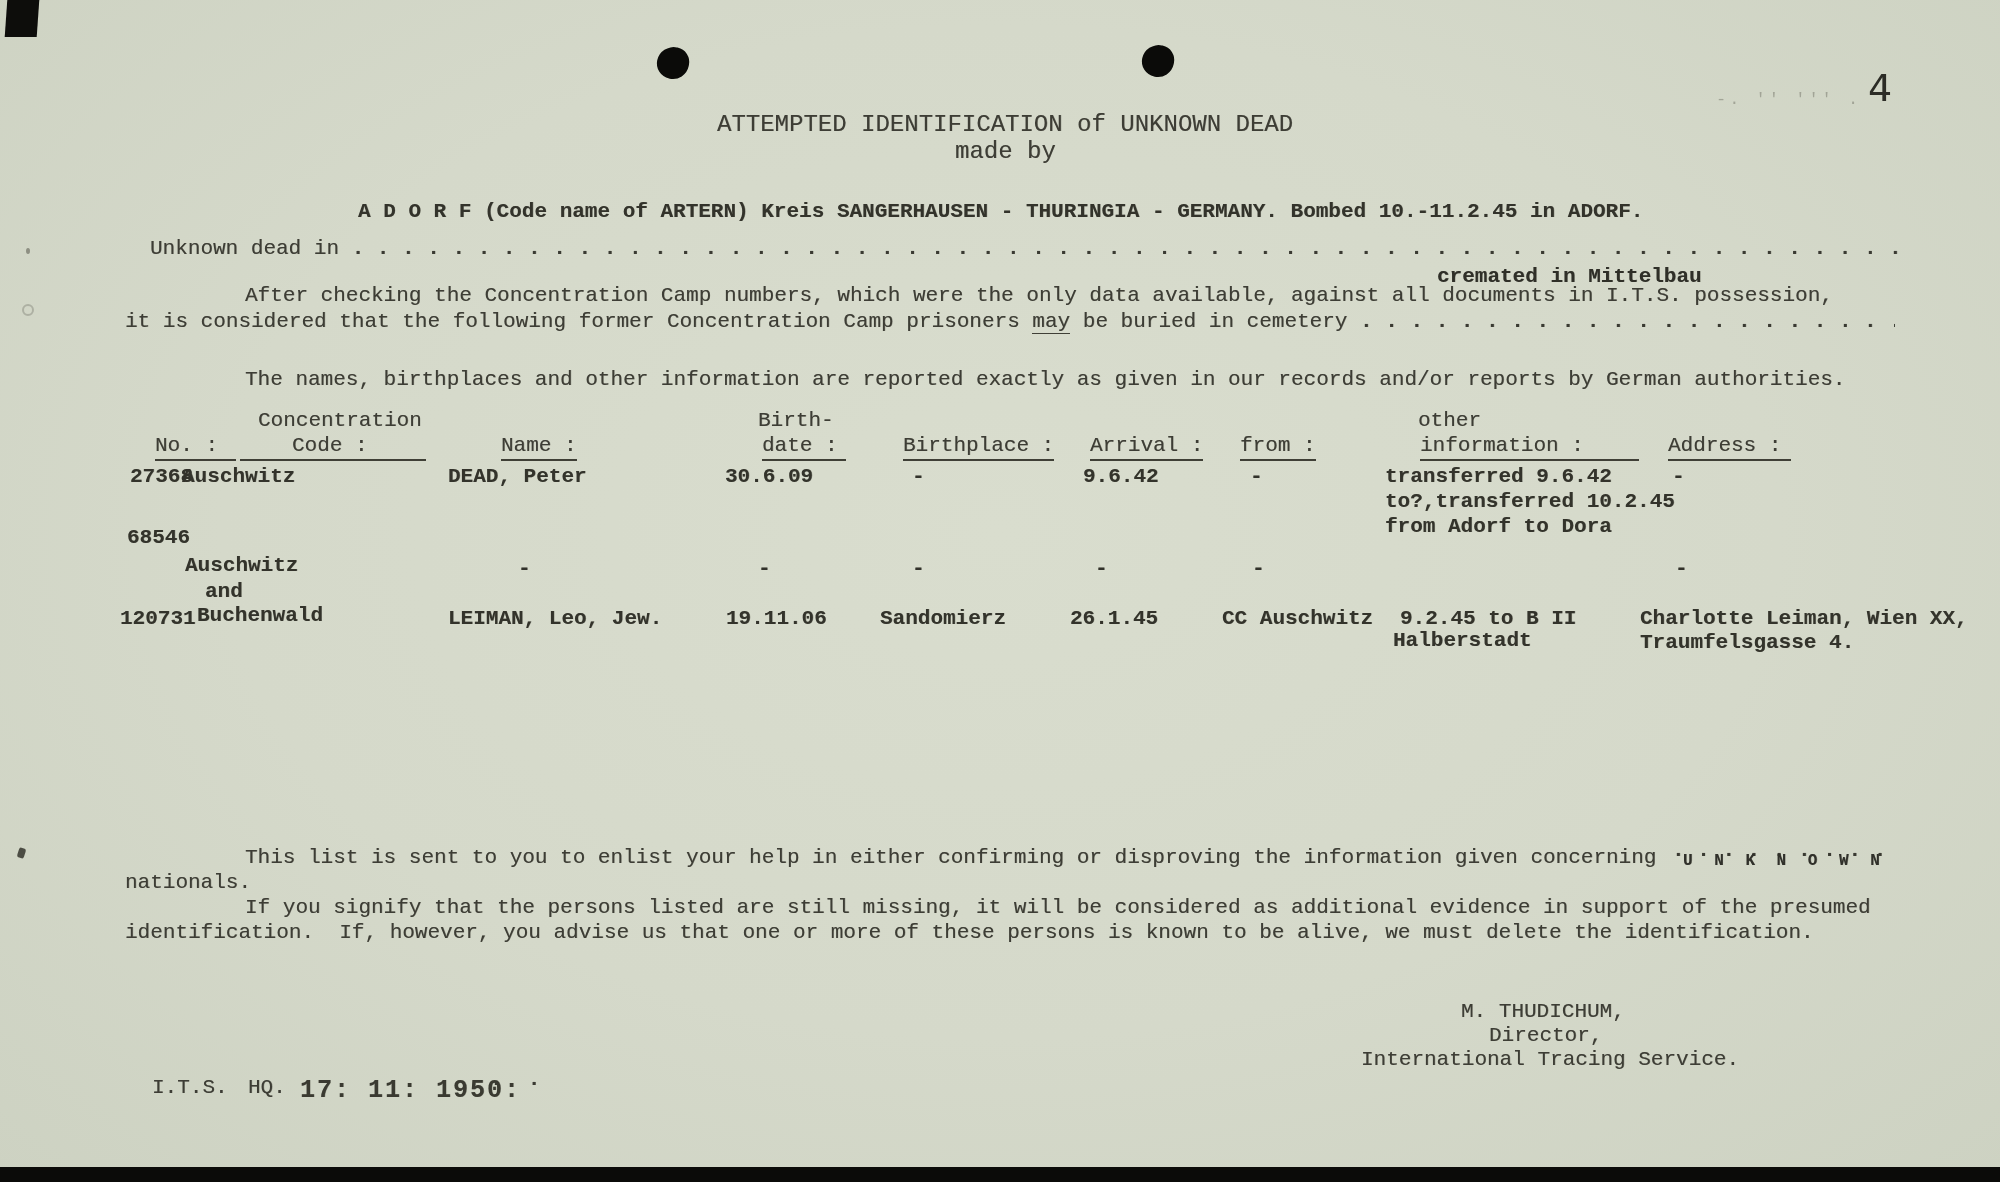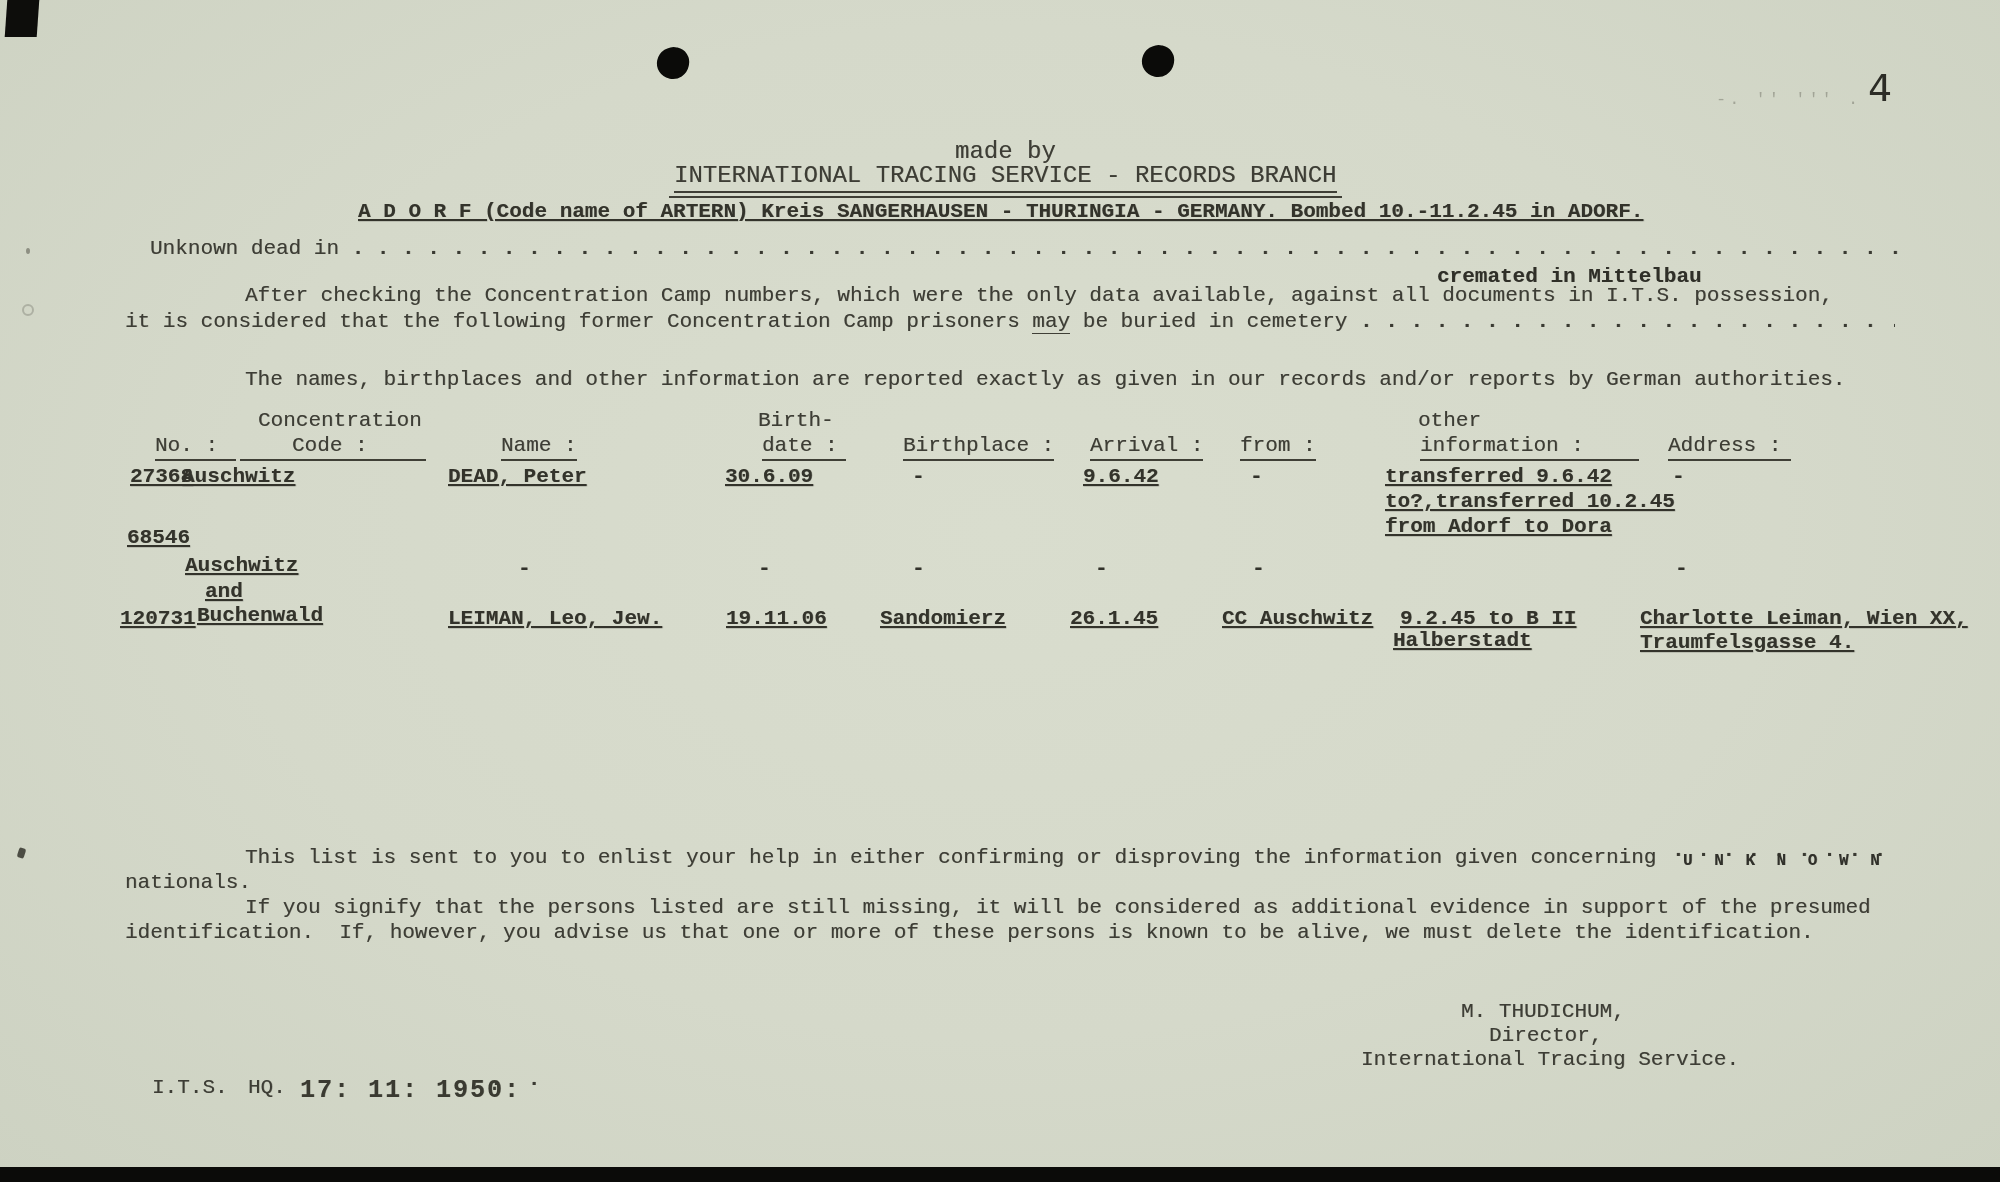--- a/index.html
+++ b/index.html
@@ -7,21 +7,21 @@
     position:relative;width:2000px;height:1182px;overflow:hidden;
     background:radial-gradient(ellipse at 50% 45%, #d9ddce 0%, #d5d9ca 55%, #cdd2c2 100%);
     font-family:"Liberation Mono","DejaVu Sans Mono",monospace;
   }
   .t{
     position:absolute;white-space:pre;font-size:21px;line-height:24px;
     color:#3d3d35;letter-spacing:0;
     text-shadow:0.4px 0.4px 0.5px rgba(58,58,48,0.45);
   }
   .big{font-size:24px;line-height:27px;}
-  .b{font-weight:700;color:#33332b;text-decoration:underline;}
+  .b{font-weight:700;color:#33332b;}
   .u{border-bottom:2px solid #3f3f36;padding-bottom:1px;}
   .u2{border-bottom:2px solid #3f3f36;padding-bottom:2px;}
   .u2::after{content:"";position:absolute;left:-5px;right:-5px;bottom:-7px;height:2px;background:#3f3f36;}
   .may{border-bottom:2px solid #3f3f36;}
   .dash{font-weight:700;color:#32322b;}
   .dots{color:#3a3a32;font-weight:700;}
   .clip{overflow:hidden;}
   .hole{position:absolute;width:32px;height:32px;background:#0b0b09;border-radius:52% 46% 50% 48%;transform:rotate(12deg);}
   .corner{position:absolute;left:6px;top:0;width:32px;height:37px;background:#0d0d0b;transform:skewX(-4deg);}
   .bottombar{position:absolute;left:0;top:1167px;width:2000px;height:15px;background:#0b0b09;}
@@ -42,22 +42,22 @@
   <div class="corner"></div>
   <div class="hole" style="left:657px;top:47px"></div>
   <div class="hole" style="left:1142px;top:45px"></div>
   <div class="bottombar"></div>
   <div class="speck1"></div>
   <div class="speck2"></div>
   <div class="speck3"></div>
   <span class="faint">-.  ''  ''' .</span>
   <span class="pagenum">4</span>
 
+  <span class="t big" style="left:717px;top:111px">ATTEMPTED IDENTIFICATION of UNKNOWN DEAD</span>
   <span class="t big" style="left:955px;top:138px">made by</span>
-  <span class="t big u2" style="left:674px;top:162px">INTERNATIONAL TRACING SERVICE - RECORDS BRANCH</span>
 
   <span class="t b" style="left:358px;top:200px">A D O R F (Code name of ARTERN) Kreis SANGERHAUSEN - THURINGIA - GERMANY. Bombed 10.-11.2.45 in ADORF.</span>
 
   <div class="t clip" style="left:150px;top:237px;width:1755px"><span>Unknown dead in </span><span class="dots">. . . . . . . . . . . . . . . . . . . . . . . . . . . . . . . . . . . . . . . . . . . . . . . . . . . . . . . . . . . . . . . . . .</span></div>
 
   <span class="t annot" style="left:1437px;top:265px">cremated in Mittelbau</span>
 
   <span class="t" style="left:245px;top:284px">After checking the Concentration Camp numbers, which were the only data available, against all documents in I.T.S. possession,</span>
   <div class="t clip" style="left:125px;top:310px;width:1770px"><span>it is considered that the following former Concentration Camp prisoners </span><span class="may">may</span><span> be buried in cemetery </span><span class="dots">. . . . . . . . . . . . . . . . . . . . . . . . .</span></div>
 

